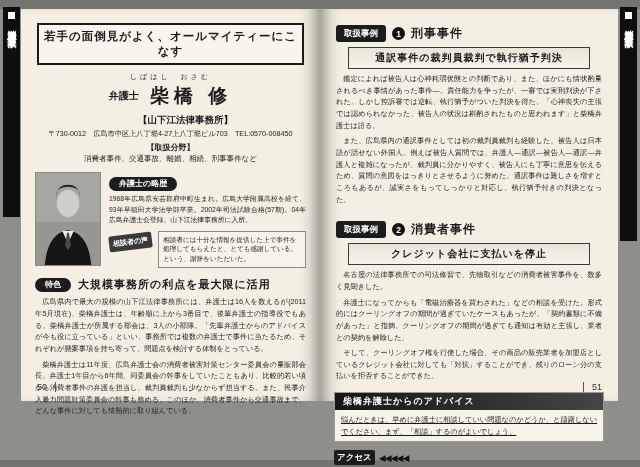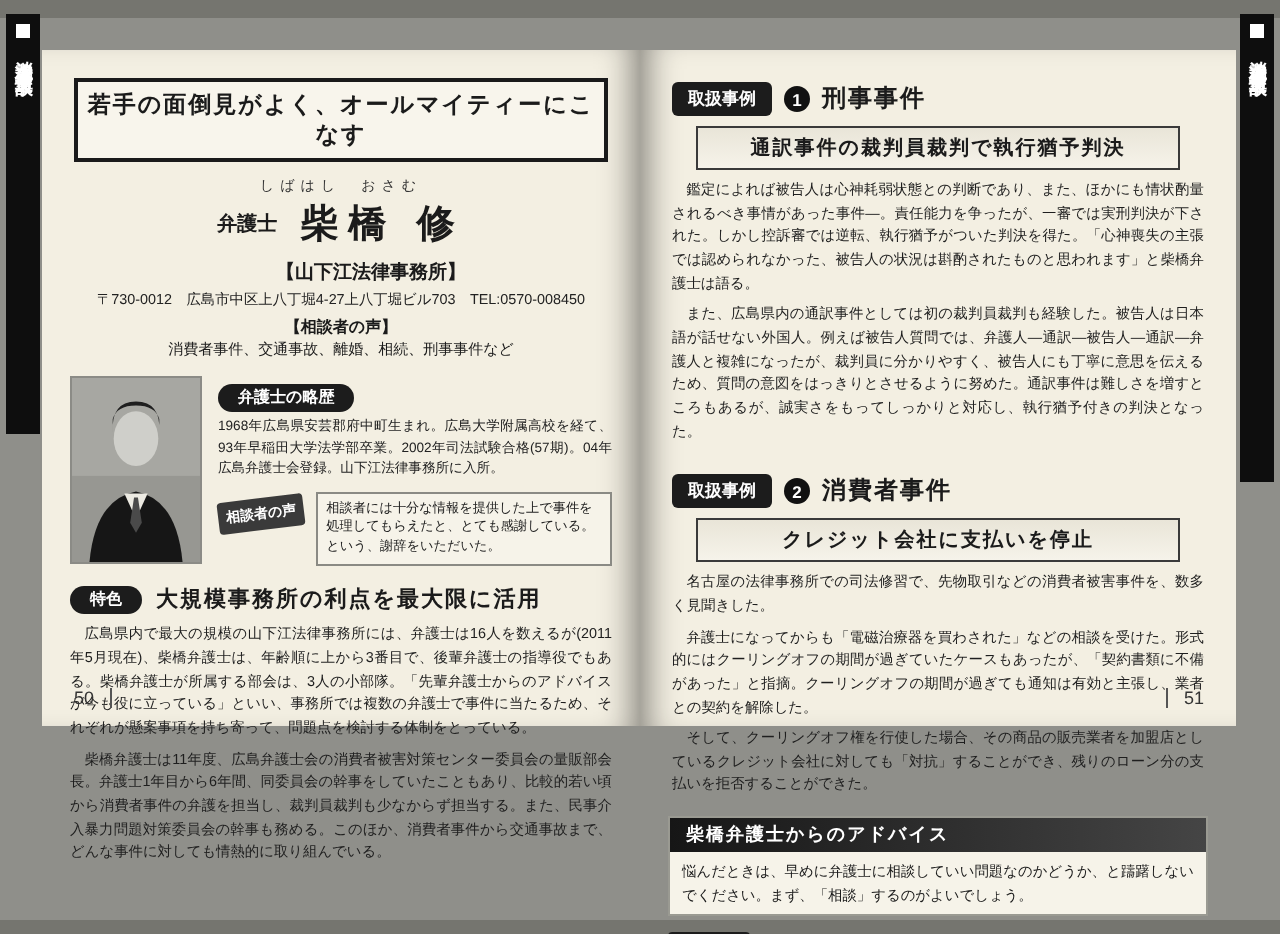--- a/index.html
+++ b/index.html
@@ -21,21 +21,21 @@
   }
   .edge-tab.left-tab { left:3px; height:210px; }
   .edge-tab.right-tab { right:3px; height:234px; }
   .tab-square { width:7px; height:7px; background:#ffffff; }
   .tab-label {
     writing-mode:vertical-rl; text-orientation:upright;
     color:#fff; font-size:9px; font-weight:bold; letter-spacing:1px; line-height:1;
   }
 
   
-  .page { position:absolute; top:9px; height:338px; background:#f3efe2; z-index:2;margin-top:16px; }
+  .page { position:absolute; top:9px; height:392px; background:#f3efe2; z-index:2; }
   .page.left-page  { left:21px;  width:299px; box-shadow: inset -14px 0 16px -10px rgba(0,0,0,0.45); }
   .page.right-page { left:320px; width:298px; box-shadow: inset 14px 0 16px -10px rgba(0,0,0,0.45); }
 
   
   .title-box {
     margin:14px 16px 0; border:2px solid #1a1a1a; padding:4px 4px;
     text-align:center; font-weight:bold; font-size:11.5px; letter-spacing:1px; background:#f8f5ec;
   }
   .name-block { text-align:center; margin-top:7px; }
   .furigana { font-size:7px; letter-spacing:3px; color:#333; }
@@ -94,21 +94,21 @@
     background:linear-gradient(#e9e5d8,#f6f3ea);
     text-align:center; font-weight:bold; font-size:10px; padding:3px 2px; letter-spacing:1px;
   }
   .right-page .body-text { margin:4px 16px 0; }
 
   .advice { margin:10px 14px 0; border:1px solid #9a9a92; background:#f6f3e9; }
   .advice-head {
     background:linear-gradient(to right,#161616,#454545); color:#fff;
     font-size:9px; font-weight:bold; padding:2px 8px; letter-spacing:1px;
   }
-  .advice-text { font-size:7.2px; line-height:1.6; padding:4px 6px; text-align:justify; }
+  .advice-text { font-size:7.2px; line-height:1.6; padding:4px 6px; text-align:justify;text-decoration:underline; }
 
   .access { margin:8px 14px 0; }
   .access-head { display:flex; align-items:center; gap:4px; }
   .access-label { border-radius:2px; font-size:8.5px; padding:1px 3px; }
   .access-deco { color:#111; font-size:9px; letter-spacing:-1px; }
 </style>
 </head>
 <body>
 
 <div>
@@ -133,21 +133,21 @@
     <div class="name-block">
       <div class="furigana">しばはし　おさむ</div>
       <div class="name-line">
         <span class="lawyer-title">弁護士</span>
         <span class="lawyer-name">柴橋 修</span>
       </div>
     </div>
 
     <div class="office">【山下江法律事務所】</div>
     <div class="address">〒730-0012　広島市中区上八丁堀4-27上八丁堀ビル703　TEL:0570-008450</div>
-    <div class="fields-label">【相談者の声】</div>
+    <div class="fields-label">【取扱分野】</div>
     <div class="fields">消費者事件、交通事故、離婚、相続、刑事事件など</div>
 
     <div class="profile-row">
       <div class="photo">
         <svg viewBox="0 0 66 94" preserveAspectRatio="none" aria-hidden="true">
           <rect width="66" height="94" fill="#a7a7a2"></rect>
           <rect y="50" width="66" height="44" fill="#979792"></rect>
           <ellipse cx="33" cy="31" rx="11.5" ry="14" fill="#cfcfca"></ellipse>
           <path d="M21 28 Q20 12 33 12 Q46 12 45 28 L45 21 Q43 14 33 14 Q23 14 21 21 Z" fill="#1f1f1f"></path>
           <path d="M9 94 Q12 62 33 58 Q54 62 57 94 Z" fill="#161616"></path>

